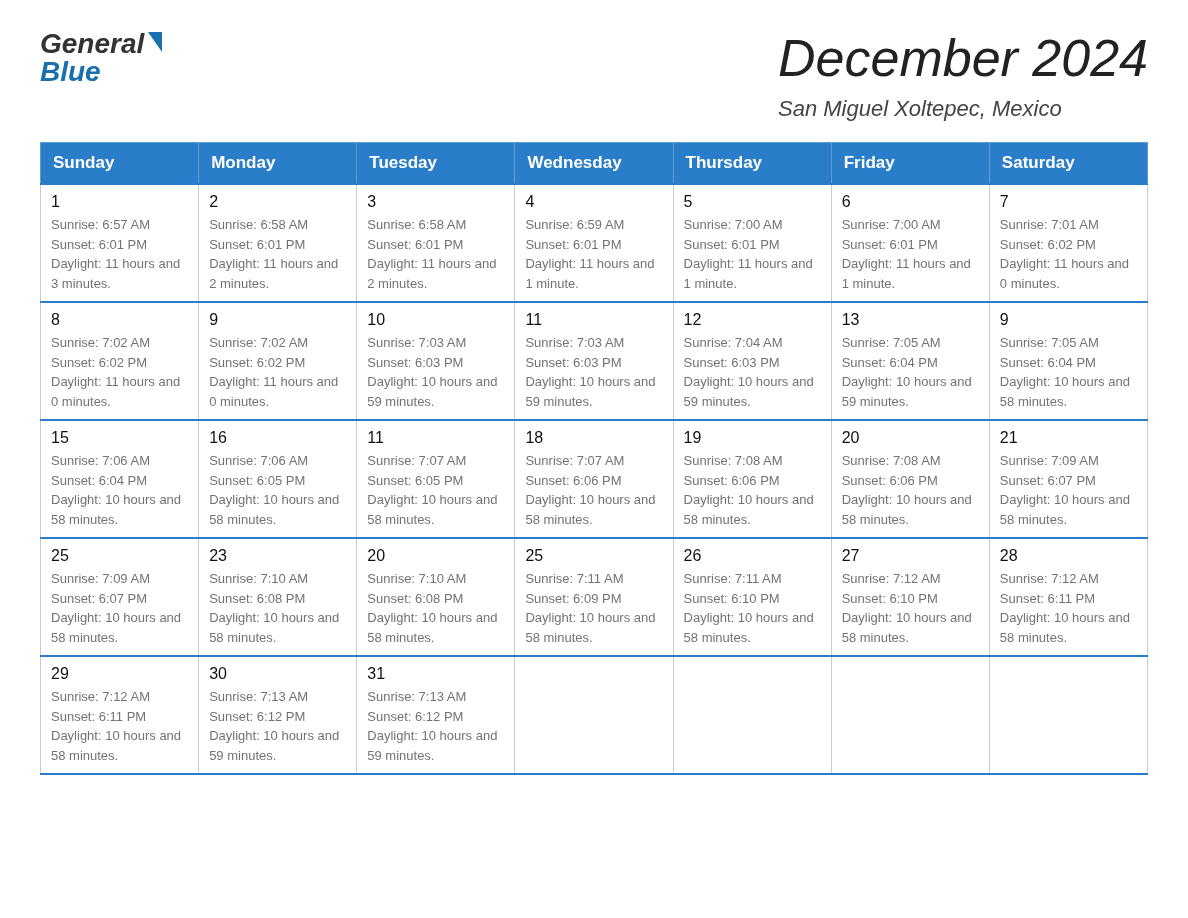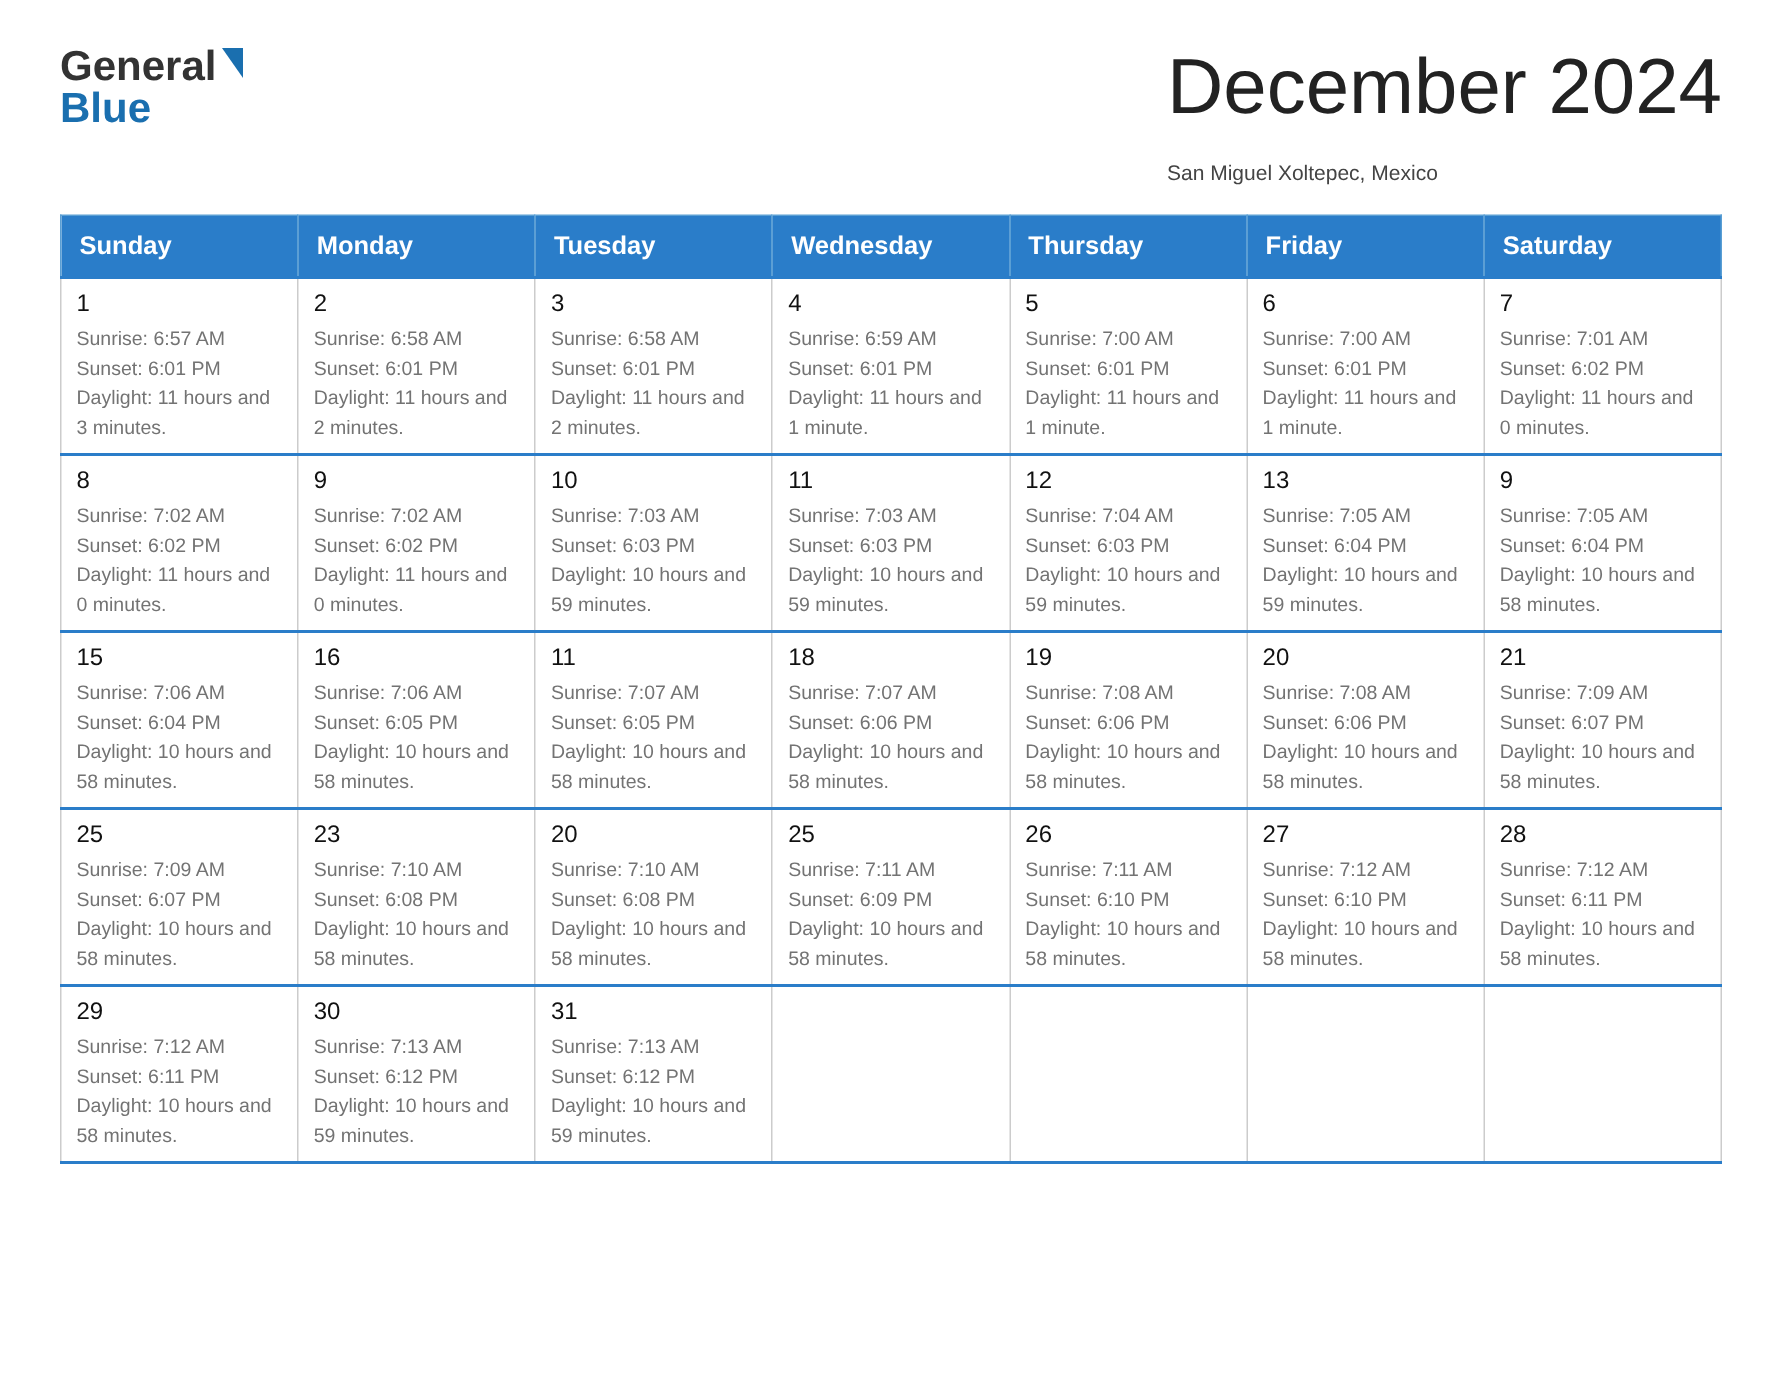--- a/index.html
+++ b/index.html
@@ -8,20 +8,21 @@
       background: #fff;
       padding: 30px 40px;
       width: 1188px;
       min-height: 918px;
     }
     .header {
       display: flex;
       justify-content: space-between;
       align-items: flex-start;
       margin-bottom: 20px;
+      font-style: italic;
     }
     .logo {
       display: flex;
       flex-direction: column;
       align-items: flex-start;
     }
     .logo-text-general {
       font-size: 28px;
       font-weight: bold;
       color: #333;
@@ -49,23 +50,23 @@
     .title-block {
       text-align: left;
     }
     .month-title {
       font-size: 52px;
       font-weight: normal;
       color: #222;
       line-height: 1.1;
     }
     .location {
-      font-size: 14px;
+      font-size: 22px;
       color: #444;
-      margin-top: 20px;
+      margin-top: 9px;
     }
     .calendar {
       width: 100%;
       border-collapse: collapse;
       border: 1px solid #aaa;
     }
     .calendar th {
       background-color: #2a7dc9;
       color: #fff;
       font-size: 17px;

